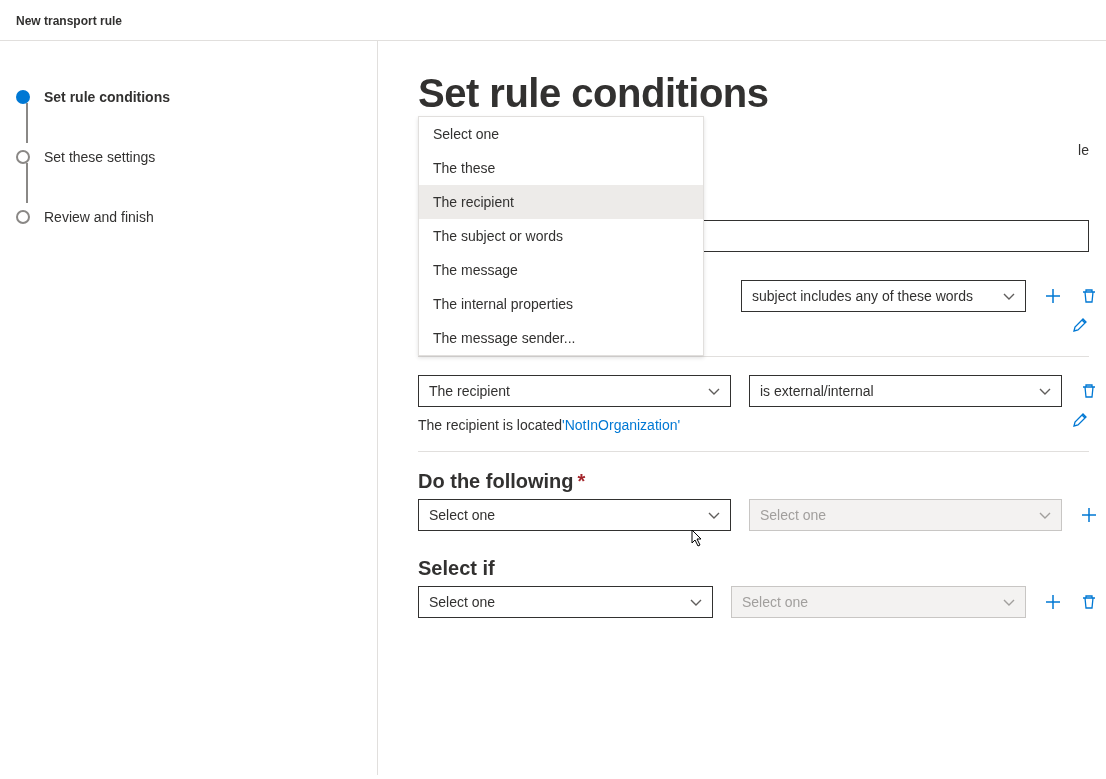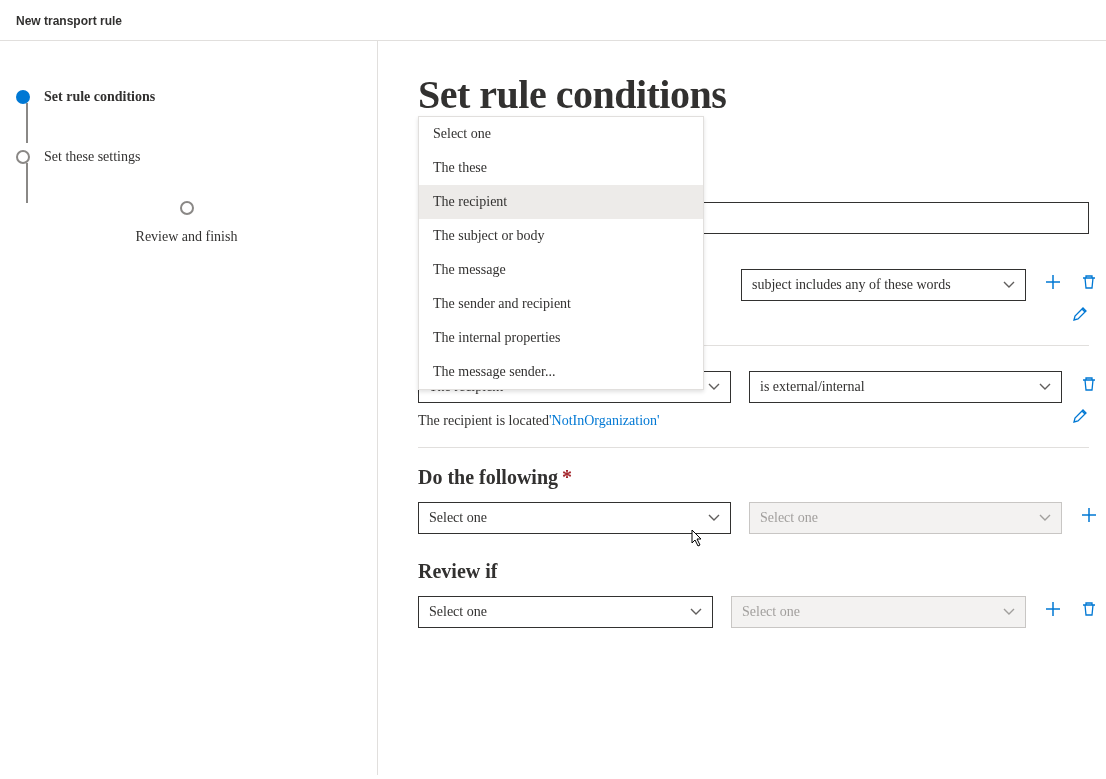--- a/index.html
+++ b/index.html
@@ -16,38 +16,37 @@
     padding: 14px 16px 12px 16px;
     border-bottom: 1px solid #e1dfdd;
   }
   .header-title {
     font-weight: 600;
     font-size: 12px;
   }
   .layout {
     display: flex;
     height: calc(100% - 45px);
-    font-family: Liberation Serif, serif;
   }
   .sidebar {
     width: 378px;
     border-right: 1px solid #e1dfdd;
     padding: 40px 20px 20px 12px;
     flex-shrink: 0;
   }
   .steps { position: relative; padding-left: 4px; }
   .step {
     display: flex;
     align-items: center;
     gap: 14px;
     height: 32px;
     margin-bottom: 28px;
     position: relative;
   }
-  .step:last-child { margin-bottom: 0; flex-direction: column; }
+  .step:last-child { margin-bottom: 0; }
   .step-dot {
     width: 14px; height: 14px;
     border-radius: 50%;
     border: 2px solid #8a8886;
     background: #fff;
     flex-shrink: 0;
     z-index: 1;
   }
   .step.active .step-dot {
     background: #0078d4;
@@ -86,21 +85,20 @@
     border: 1px solid #323130;
     padding: 0 10px;
     font-family: inherit;
     font-size: 14px;
   }
   .row {
     display: flex;
     align-items: center;
     gap: 18px;
     max-width: 671px;
-    margin-top: 7px;
   }
   .select {
     flex: 1;
     height: 32px;
     border: 1px solid #323130;
     display: flex;
     align-items: center;
     justify-content: space-between;
     padding: 0 10px;
     background: #fff;
@@ -210,20 +208,23 @@
       <div class="step">
         <div class="step-dot"></div>
         <div class="step-label">Review and finish</div>
       </div>
     </div>
   </div>
 
   <div class="main">
     <h1 class="page-title">Set rule conditions</h1>
 
+    <div style="display:flex; justify-content:flex-end; max-width:671px; margin-bottom:4px;">
+      <span>le</span>
+    </div>
     <div class="hidden-placeholder"></div>
 
     <div style="display:flex; justify-content:flex-end; max-width:671px;">
       <input type="text" class="text-input" style="max-width: 671px;">
     </div>
 
     <div style="height:28px;"></div>
 
     <div class="row-wrap">
       <div class="row">
@@ -337,21 +338,21 @@
         <span class="icon-btn">
           <svg viewBox="0 0 16 16" width="16" height="16">
               <path d="M8 1v14M1 8h14" stroke="#0078d4" stroke-width="1.5"></path>
             </svg>
         </span>
       </div>
     </div>
 
     <div style="height:26px;"></div>
 
-    <div class="field-label">Review if</div>
+    <div class="field-label">Select if</div>
     <div class="row-wrap">
       <div class="row">
         <div class="select">
           <span>Select one</span>
           <span class="chev">
             <svg viewBox="0 0 12 12">
                 <path d="M1 3 L6 8 L11 3" stroke="#605e5c" stroke-width="1.4" fill="none"></path>
               </svg>
           </span>
         </div>
@@ -375,23 +376,22 @@
               <path d="M2 4h12M5 4V2h6v2M4 4l1 10h6l1-10" stroke="#0078d4" stroke-width="1.3" fill="none"></path>
             </svg>
         </span>
       </div>
     </div>
 
     <div class="dropdown-menu" id="dropdown">
         <div class="dropdown-item">Select one</div>
         <div class="dropdown-item">The these</div>
         <div class="dropdown-item hover">The recipient</div>
-        <div class="dropdown-item">The subject or body</div>
+        <div class="dropdown-item">The subject or words</div>
         <div class="dropdown-item">The message</div>
-        <div class="dropdown-item">The sender and recipient</div>
         <div class="dropdown-item">The internal properties</div>
         <div class="dropdown-item">The message sender...</div>
       </div>
 
     <div class="cursor" style="left:308px; top:488px;">
       <svg viewBox="0 0 18 22">
           <path d="M6 1 L6 14 L9 11 L12 17 L14 16 L11 10 L15 10 Z" fill="#fff" stroke="#000" stroke-width="1"></path>
         </svg>
     </div>
 

